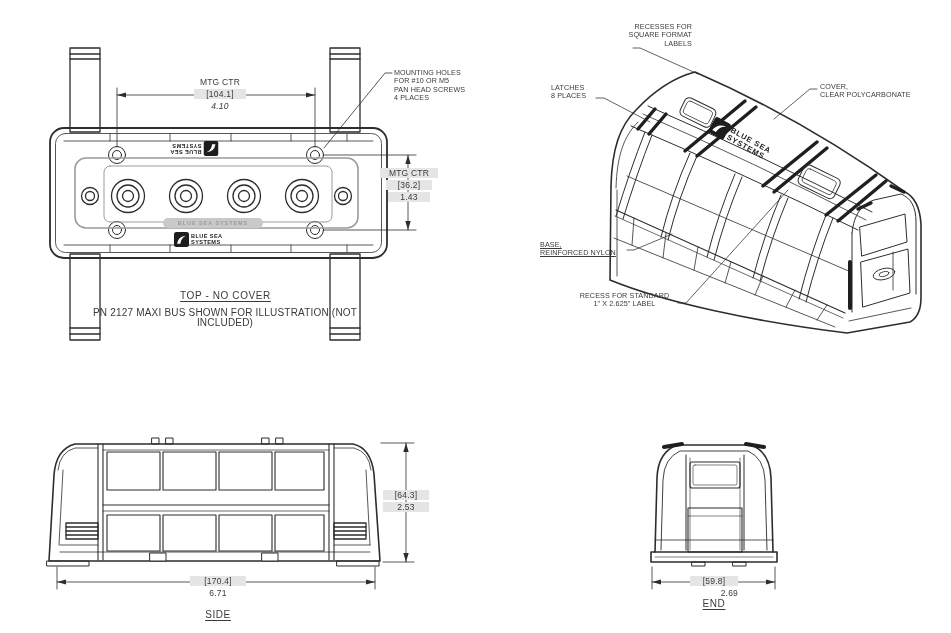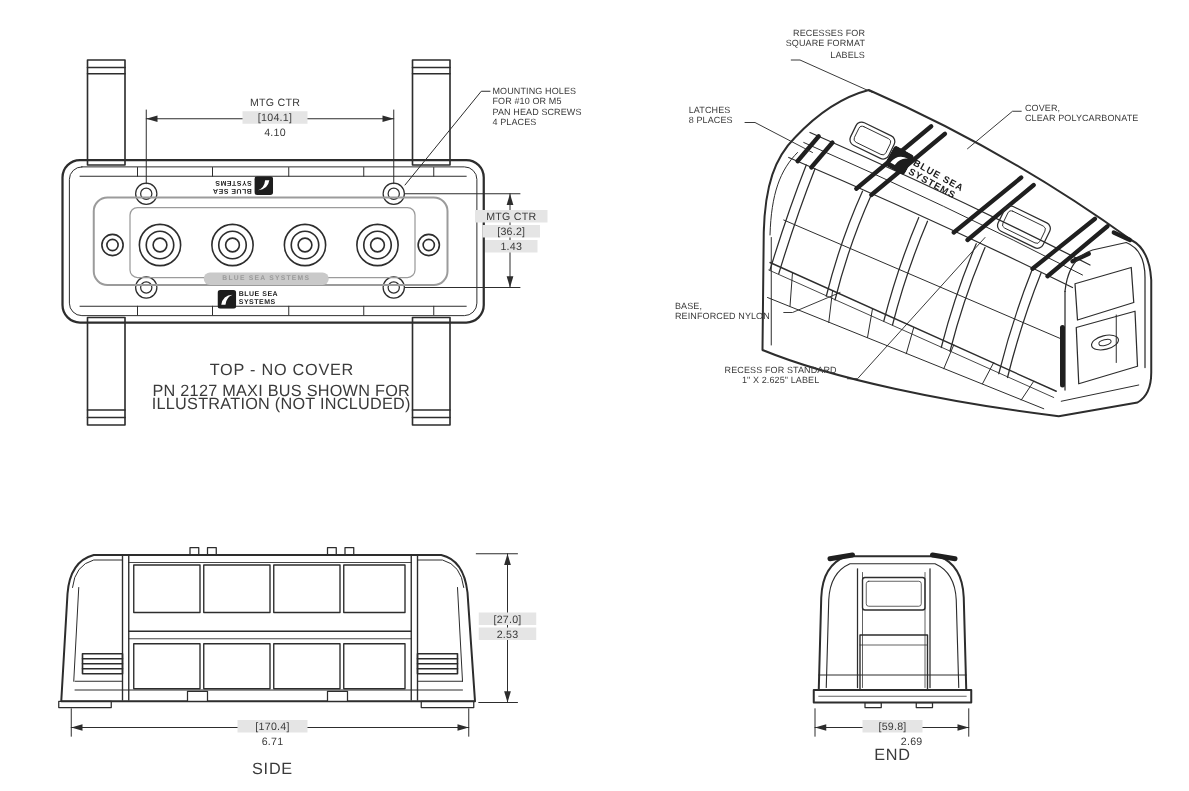--- a/index.html
+++ b/index.html
@@ -3,22 +3,22 @@
 <meta charset="utf-8">
 <style>
   html,body{margin:0;padding:0;background:#fff;}
   #canvas{position:relative;width:951px;height:633px;background:#fff;overflow:hidden;
           font-family:"Liberation Sans",sans-serif;color:#3a3a3a;}
   #linework{position:absolute;left:0;top:0;}
   .lbl{position:absolute;font-size:8.5px;line-height:10px;letter-spacing:.2px;color:#3a3a3a;}
   .ctr{text-align:center;}
   .mask{background:#e5e5e5;}
   .note{font-size:7.2px;line-height:8.3px;white-space:pre-line;letter-spacing:.1px;}
-  .title{font-size:13px;letter-spacing:.6px;text-underline-offset:2px;}
-  .subtitle{font-size:13px;letter-spacing:.2px;}
+  .title{font-size:10px;letter-spacing:.6px;text-decoration:underline;text-underline-offset:2px;}
+  .subtitle{font-size:10px;letter-spacing:.2px;}
   .logo{position:absolute;display:flex;align-items:center;gap:2px;}
   .logo .txt{font-size:5.6px;line-height:5.8px;font-weight:bold;letter-spacing:.4px;color:#1d1d1d;white-space:nowrap;}
   .logo svg{display:block;}
   .wmbar{position:absolute;left:163px;top:218px;width:100px;height:10px;background:#c9c9c9;border-radius:5px;
           display:flex;align-items:center;justify-content:center;}
   .wmbar span{font-size:5.4px;letter-spacing:1px;color:#9a9a9a;font-weight:bold;white-space:nowrap;}
 </style>
 </head>
 <body>
 
@@ -300,21 +300,21 @@
           <line x1="775" y1="567" x2="775" y2="589"></line>
         <line x1="652" y1="582" x2="775" y2="582"></line>
         <polygon points="652,582 661,579.4 661,584.6" fill="#2d2d2d" stroke="none"></polygon>
         <polygon points="775,582 766,579.4 766,584.6" fill="#2d2d2d" stroke="none"></polygon>
       </g>
     </g>
   </svg>
 
   <div class="lbl ctr" style="left:182px;top:77px;width:76px;">MTG CTR</div>
   <div class="lbl ctr mask" style="left:194px;top:89px;width:52px;">[104.1]</div>
-  <div class="lbl ctr" style="left:194px;top:101px;width:52px;">4.10</div>
+  <div class="lbl ctr" style="left:194px;top:101px;width:52px;font-style:italic;">4.10</div>
 
   <div class="lbl ctr mask" style="left:380px;top:168px;width:58px;">MTG CTR</div>
   <div class="lbl ctr mask" style="left:386px;top:180px;width:46px;">[36.2]</div>
   <div class="lbl ctr mask" style="left:388px;top:192px;width:42px;">1.43</div>
 
   <div class="lbl note" style="left:394px;top:69px;width:96px;">MOUNTING HOLES
 FOR #10 OR M5
 PAN HEAD SCREWS
 4 PLACES</div>
 
@@ -345,37 +345,37 @@
       <span>BLUE SEA SYSTEMS</span>
     </div>
 
   <div class="lbl note" style="left:600px;top:23px;width:92px;text-align:right;">RECESSES FOR
 SQUARE FORMAT
 LABELS</div>
   <div class="lbl note" style="left:551px;top:84px;width:60px;">LATCHES
 8 PLACES</div>
   <div class="lbl note" style="left:820px;top:83px;width:130px;">COVER,
 CLEAR POLYCARBONATE</div>
-  <div class="lbl note" style="left:540px;top:241px;width:110px;">BASE,
+  <div class="lbl note" style="left:540px;top:241px;width:110px;text-decoration:underline;">BASE,
 REINFORCED NYLON</div>
   <div class="lbl note" style="left:562px;top:292px;width:125px;text-align:center;">RECESS FOR STANDARD
 1" X 2.625" LABEL</div>
 
   <div class="logo" style="left:716px;top:116px;transform:rotate(29deg);transform-origin:0 0;">
     <svg width="18" height="18" viewBox="0 0 16 16">
       <rect x="0" y="0" width="16" height="16" rx="2.5" fill="#1d1d1d"></rect>
       <path d="M3.2 12.5 Q4.5 4.5 12.8 4 Q7.5 6 6.8 12.5 Z" fill="#fff"></path>
     </svg>
     <div class="txt" style="font-size:7.6px;line-height:8px;letter-spacing:.8px;">
       <div>BLUE SEA</div>
         <div>SYSTEMS</div>
     </div>
   </div>
 
-  <div class="lbl ctr mask" style="left:383px;top:490px;width:46px;">[27.0]</div>
+  <div class="lbl ctr mask" style="left:383px;top:490px;width:46px;">[64.3]</div>
   <div class="lbl ctr mask" style="left:383px;top:502px;width:46px;">2.53</div>
   <div class="lbl ctr mask" style="left:190px;top:576px;width:56px;">[170.4]</div>
   <div class="lbl ctr" style="left:190px;top:588px;width:56px;">6.71</div>
   <div class="lbl title ctr" style="left:191px;top:599px;width:54px;margin-top:11px;">SIDE</div>
 
   <div class="lbl ctr mask" style="left:690px;top:576px;width:48px;">[59.8]</div>
   <div class="lbl ctr" style="left:690px;top:588px;width:48px;text-align:right;">2.69</div>
   <div class="lbl title ctr" style="left:691px;top:599px;width:46px;">END</div>
 
 </div>

